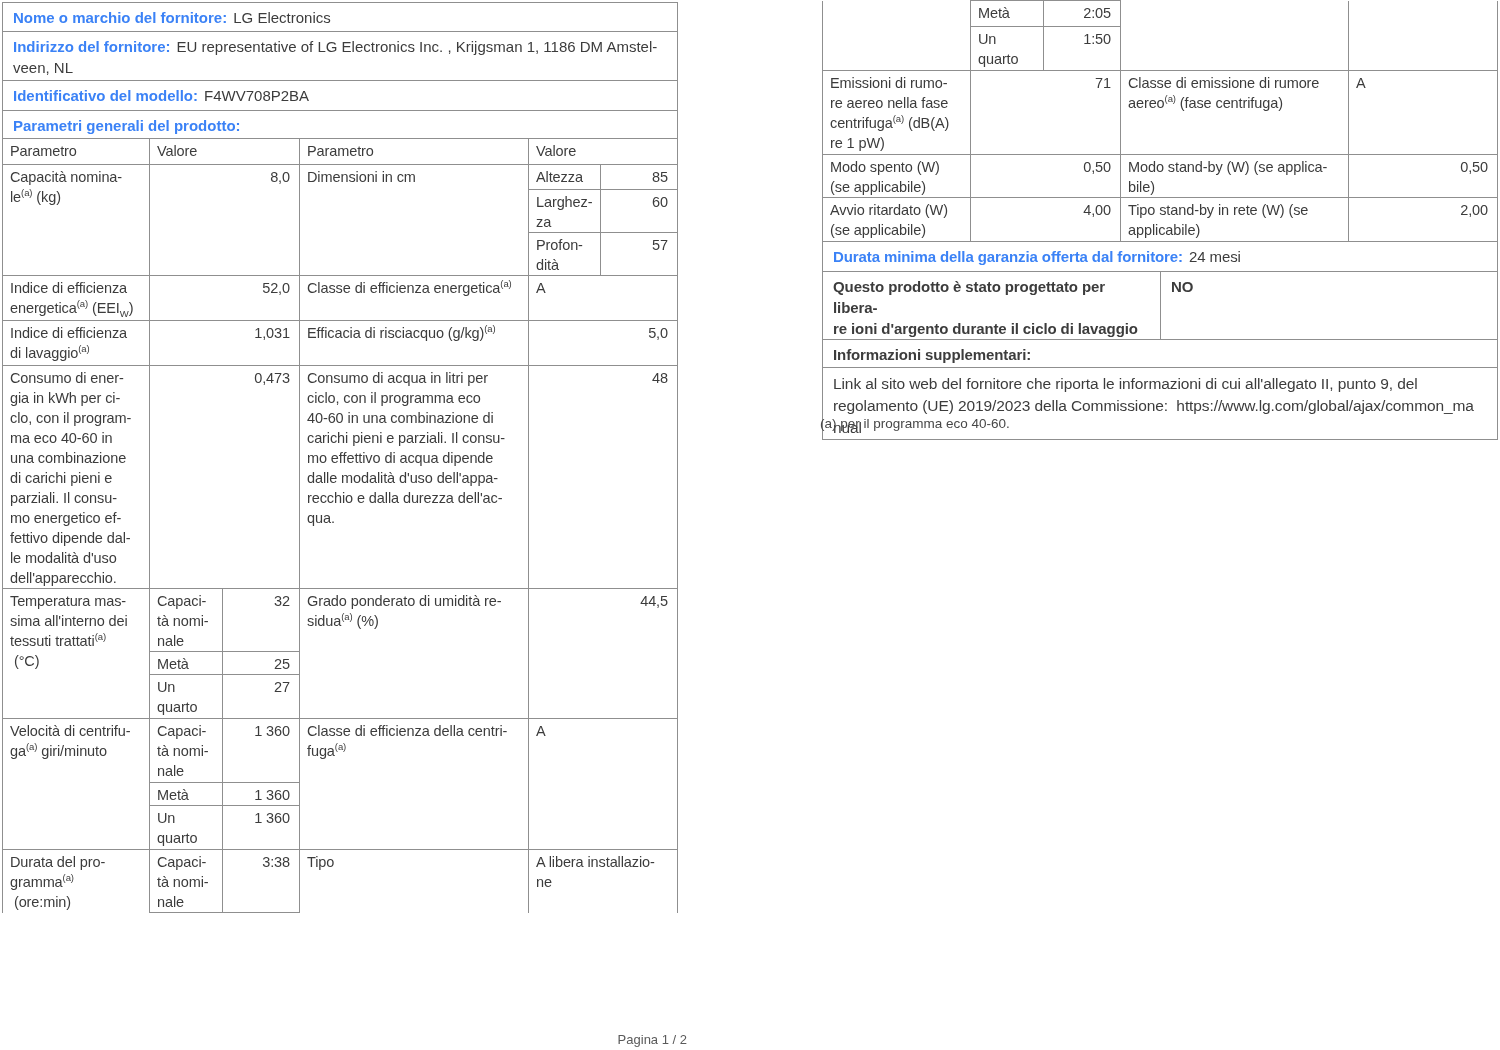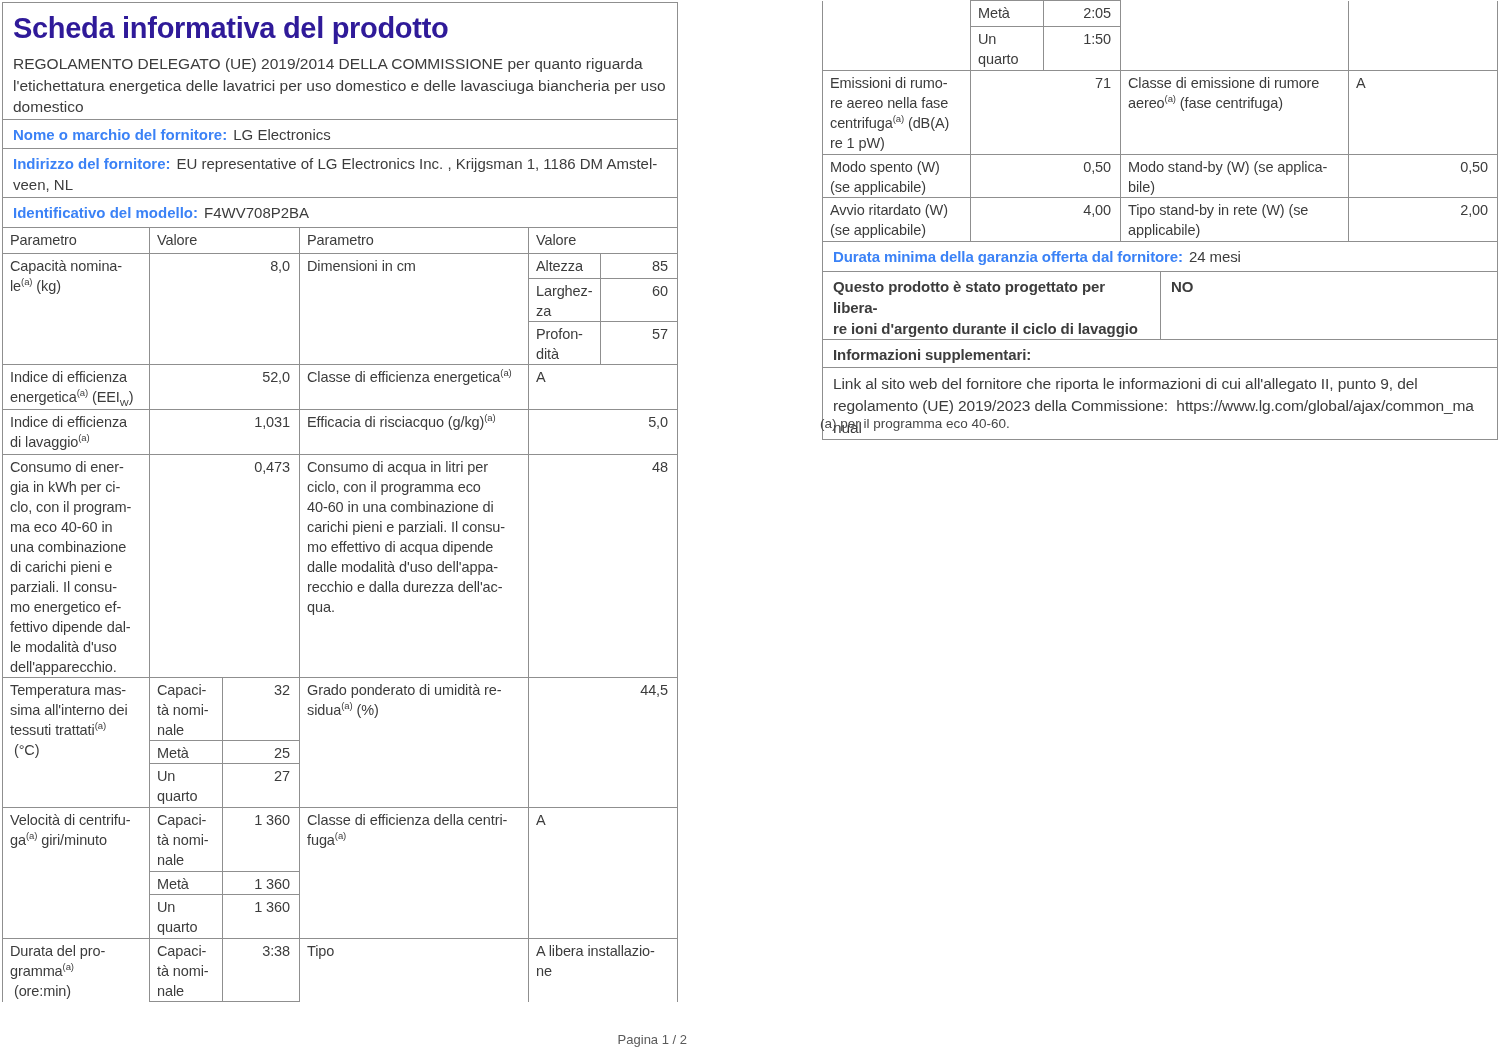--- a/index.html
+++ b/index.html
@@ -48,40 +48,37 @@
   #foot1{left:12px;top:1032px;width:675px;text-align:right;}
   #foot2{left:822px;top:1032px;width:675px;text-align:right;}
 </style>
 </head>
 <body>
 
 <div class="screen">
 
   <div class="p1">
 
-    <div class="sec h-hdr">
-      <div class="ttl">Scheda informativa del prodotto</div>
-      <div class="reg pre">REGOLAMENTO DELEGATO (UE) 2019/2014 DELLA COMMISSIONE per quanto riguarda
-l'etichettatura energetica delle lavatrici per uso domestico e delle lavasciuga biancheria per uso
-domestico</div>
-    </div>
 
     <div class="sec h-nome">
       <span class="lb">Nome o marchio del fornitore:</span><span class="lv">LG Electronics</span>
     </div>
 
     <div class="sec h-addr">
       <span class="lb">Indirizzo del fornitore:</span><span class="lv pre">EU representative of LG Electronics Inc. , Krijgsman 1, 1186 DM Amstel-
 veen, NL</span>
     </div>
 
     <div class="sec h-model">
       <span class="lb">Identificativo del modello:</span><span class="lv">F4WV708P2BA</span>
     </div>
 
+    <div class="sec h-general">
+      <span class="lb">Parametri generali del prodotto:</span>
+    </div>
 
     <table class="ptab">
       <colgroup>
         <col style="width:147px">
           <col style="width:73px">
           <col style="width:77px">
         <col style="width:229px">
           <col style="width:72px">
           <col style="width:77px">
       </colgroup>

